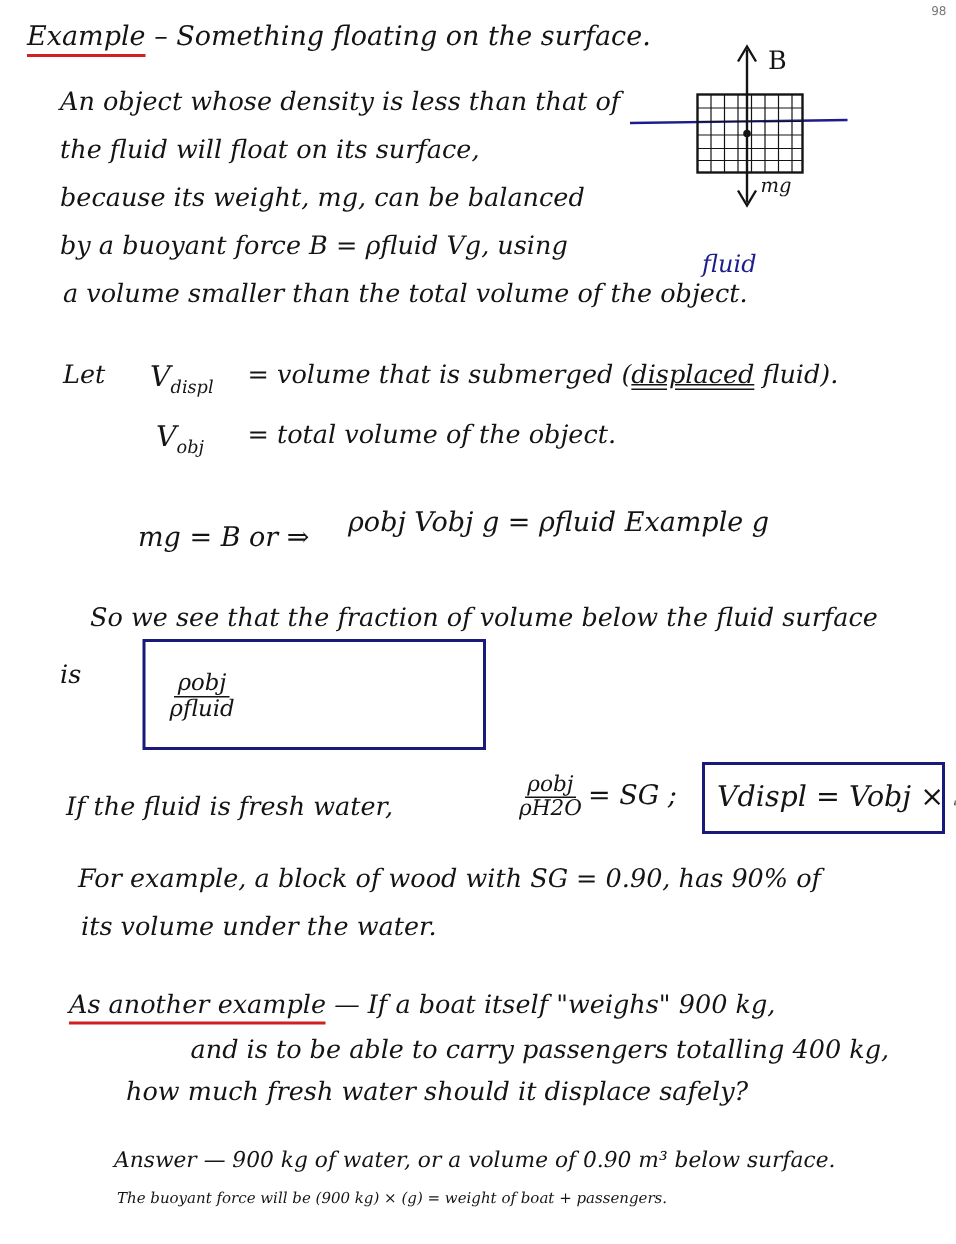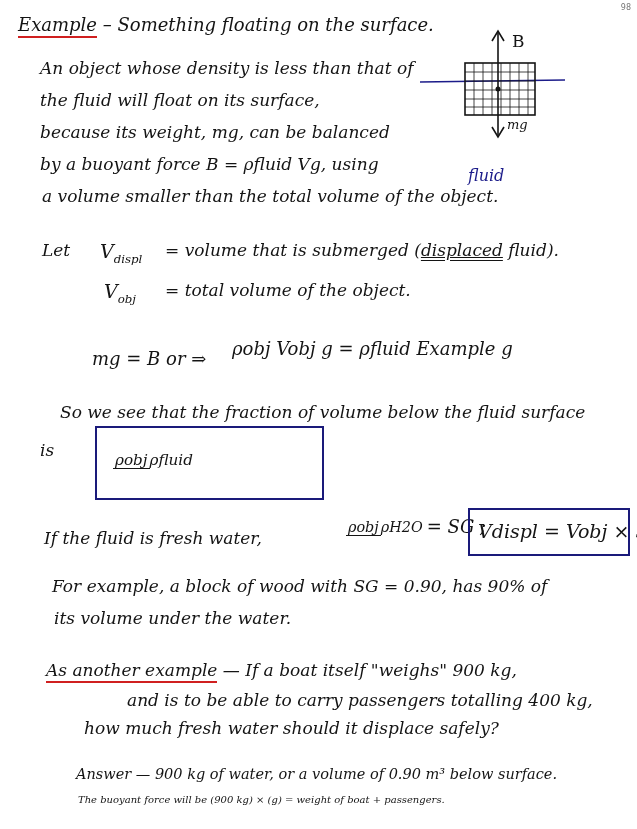--- a/index.html
+++ b/index.html
@@ -7,21 +7,21 @@
     width: 637px; height: 829px; background: #ffffff; position: relative; overflow: hidden;
     font-family: "DejaVu Serif", serif; color: #1a1a1a;
   }
   .hand { position: absolute; font-family: "DejaVu Serif", serif; font-style: italic; color: #141414; white-space: nowrap; }
   .pagenum { position: absolute; top: 3px; right: 6px; font-size: 8px; color: #777; font-family: "DejaVu Sans", sans-serif; }
   .title { top: 14px; left: 18px; font-size: 18px; }
   .ul-red { border-bottom: 2px solid #d02020; padding-bottom: 1px; }
   .line { font-size: 17px; }
   .box { position: absolute; border: 2px solid #1a1a7a; }
   sub { font-size: 0.62em; }
-  .frac { display: inline-flex; align-items: center; vertical-align: middle; font-size: 0.8em; line-height: 1.05; margin: 0 4px; font-style: italic; }
+  .frac { display: inline-flex; flex-direction: column; align-items: center; vertical-align: middle; font-size: 0.8em; line-height: 1.05; margin: 0 4px; font-style: italic; }
   .frac .num { border-bottom: 1.5px solid #141414; padding: 0 2px; }
   .blue { color: #1c1c8a; }
   .dul { text-decoration: underline double; }
   svg { position: absolute; }
 </style>
 </head>
 <body>
 
 <div class="pagenum">98</div>
 

